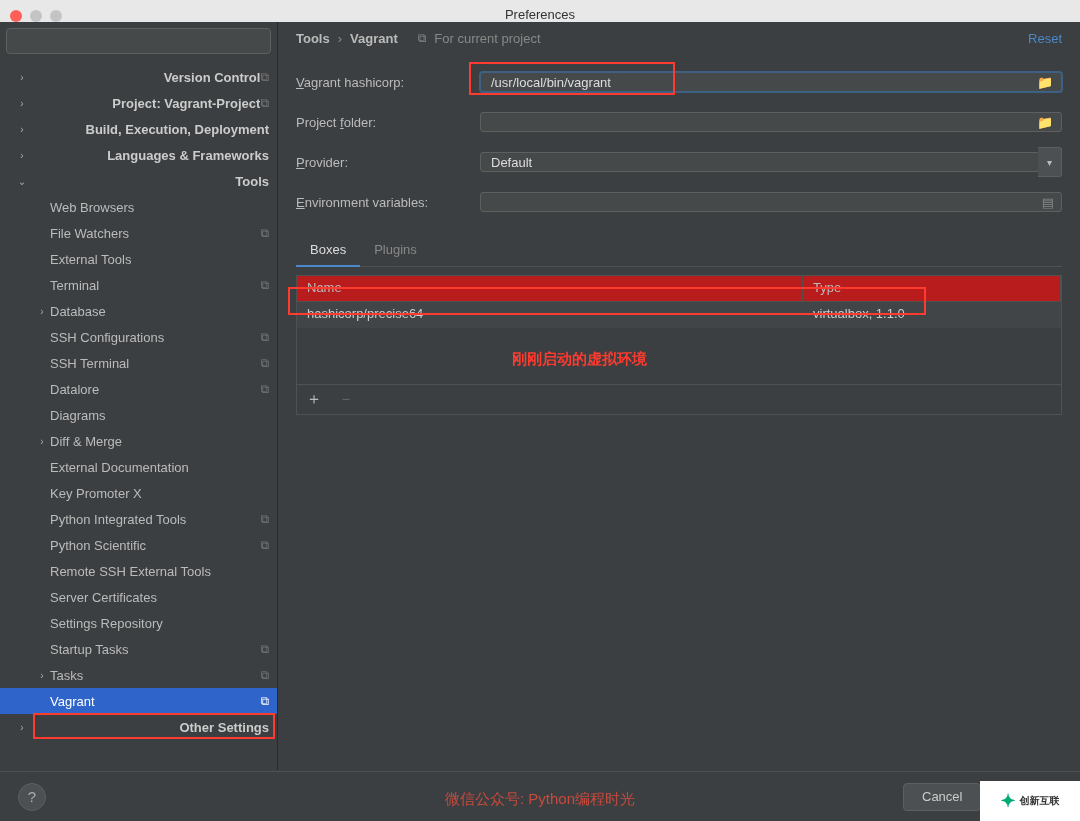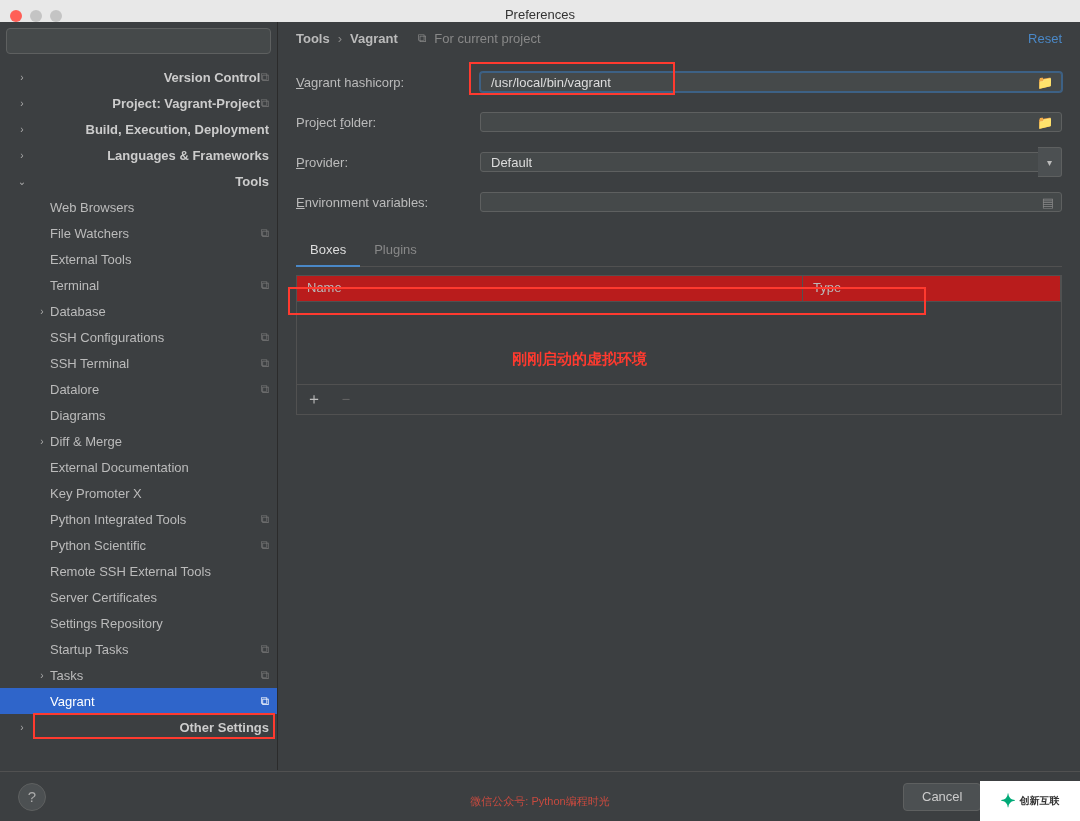--- a/index.html
+++ b/index.html
@@ -58,21 +58,21 @@
 .table-toolbar { border: 1px solid #515151; border-top: none; height: 30px; display: flex; align-items: center; padding: 0 8px; gap: 14px; }
 .tbtn { color: #bbb; font-size: 16px; cursor: pointer; width: 18px; text-align: center; }
 .tbtn.dim { color: #666; }
 .annotation { position: absolute; color: #ff3a2f; font-weight: 600; font-size: 15px; }
 .highlight-red { position: absolute; border: 2px solid #ff3a2f; pointer-events: none; }
 .footer { position: absolute; bottom: 0; left: 0; right: 0; height: 50px; border-top: 1px solid #515151; display: flex; align-items: center; padding: 0 18px; background: #3c3f41; }
 .help-btn { width: 28px; height: 28px; border-radius: 50%; background: #4c5052; border: 1px solid #5e6060; display: flex; align-items: center; justify-content: center; color: #aaa; font-size: 15px; }
 .footer .spacer { flex: 1; }
 .btn { height: 28px; padding: 0 18px; background: #4c5052; border: 1px solid #5e6060; border-radius: 4px; color: #ccc; font-size: 13px; margin-left: 10px; cursor: pointer; display: flex; align-items: center; }
 .watermark-logo { position: absolute; right: 0; bottom: 0; width: 100px; height: 40px; background: #fff; display: flex; align-items: center; justify-content: center; font-size: 10px; color: #0a7; font-weight: bold; }
-.wm-text { position: absolute; bottom: 12px; left: 50%; transform: translateX(-50%); color: #c74a3f; font-size: 11px; }
+.wm-text { position: absolute; bottom: 12px; left: 50%; transform: translateX(-50%); color: #c74a3f; font-size: 15px; }
 </style>
 </head>
 <body>
 
 <div class="titlebar">
   <div class="traffic">
     <div class="dot red"></div>
     <div class="dot grey"></div>
     <div class="dot grey"></div>
   </div>
@@ -250,20 +250,26 @@
       <div class="tabs">
         <div class="tab active">Boxes</div>
         <div class="tab">Plugins</div>
       </div>
 
       <div class="table">
         <div class="thead">
           <div class="th name">Name</div>
           <div class="th type">Type</div>
         </div>
+        <div id="tbody">
+            <div class="trow">
+              <div class="td name">hashicorp/precise64</div>
+              <div class="td type">virtualbox, 1.1.0</div>
+            </div>
+          </div>
         <div class="table-empty"></div>
       </div>
       <div class="table-toolbar">
         <span class="tbtn">＋</span>
         <span class="tbtn dim">－</span>
       </div>
     </div>
   </div>
 </div>
 

